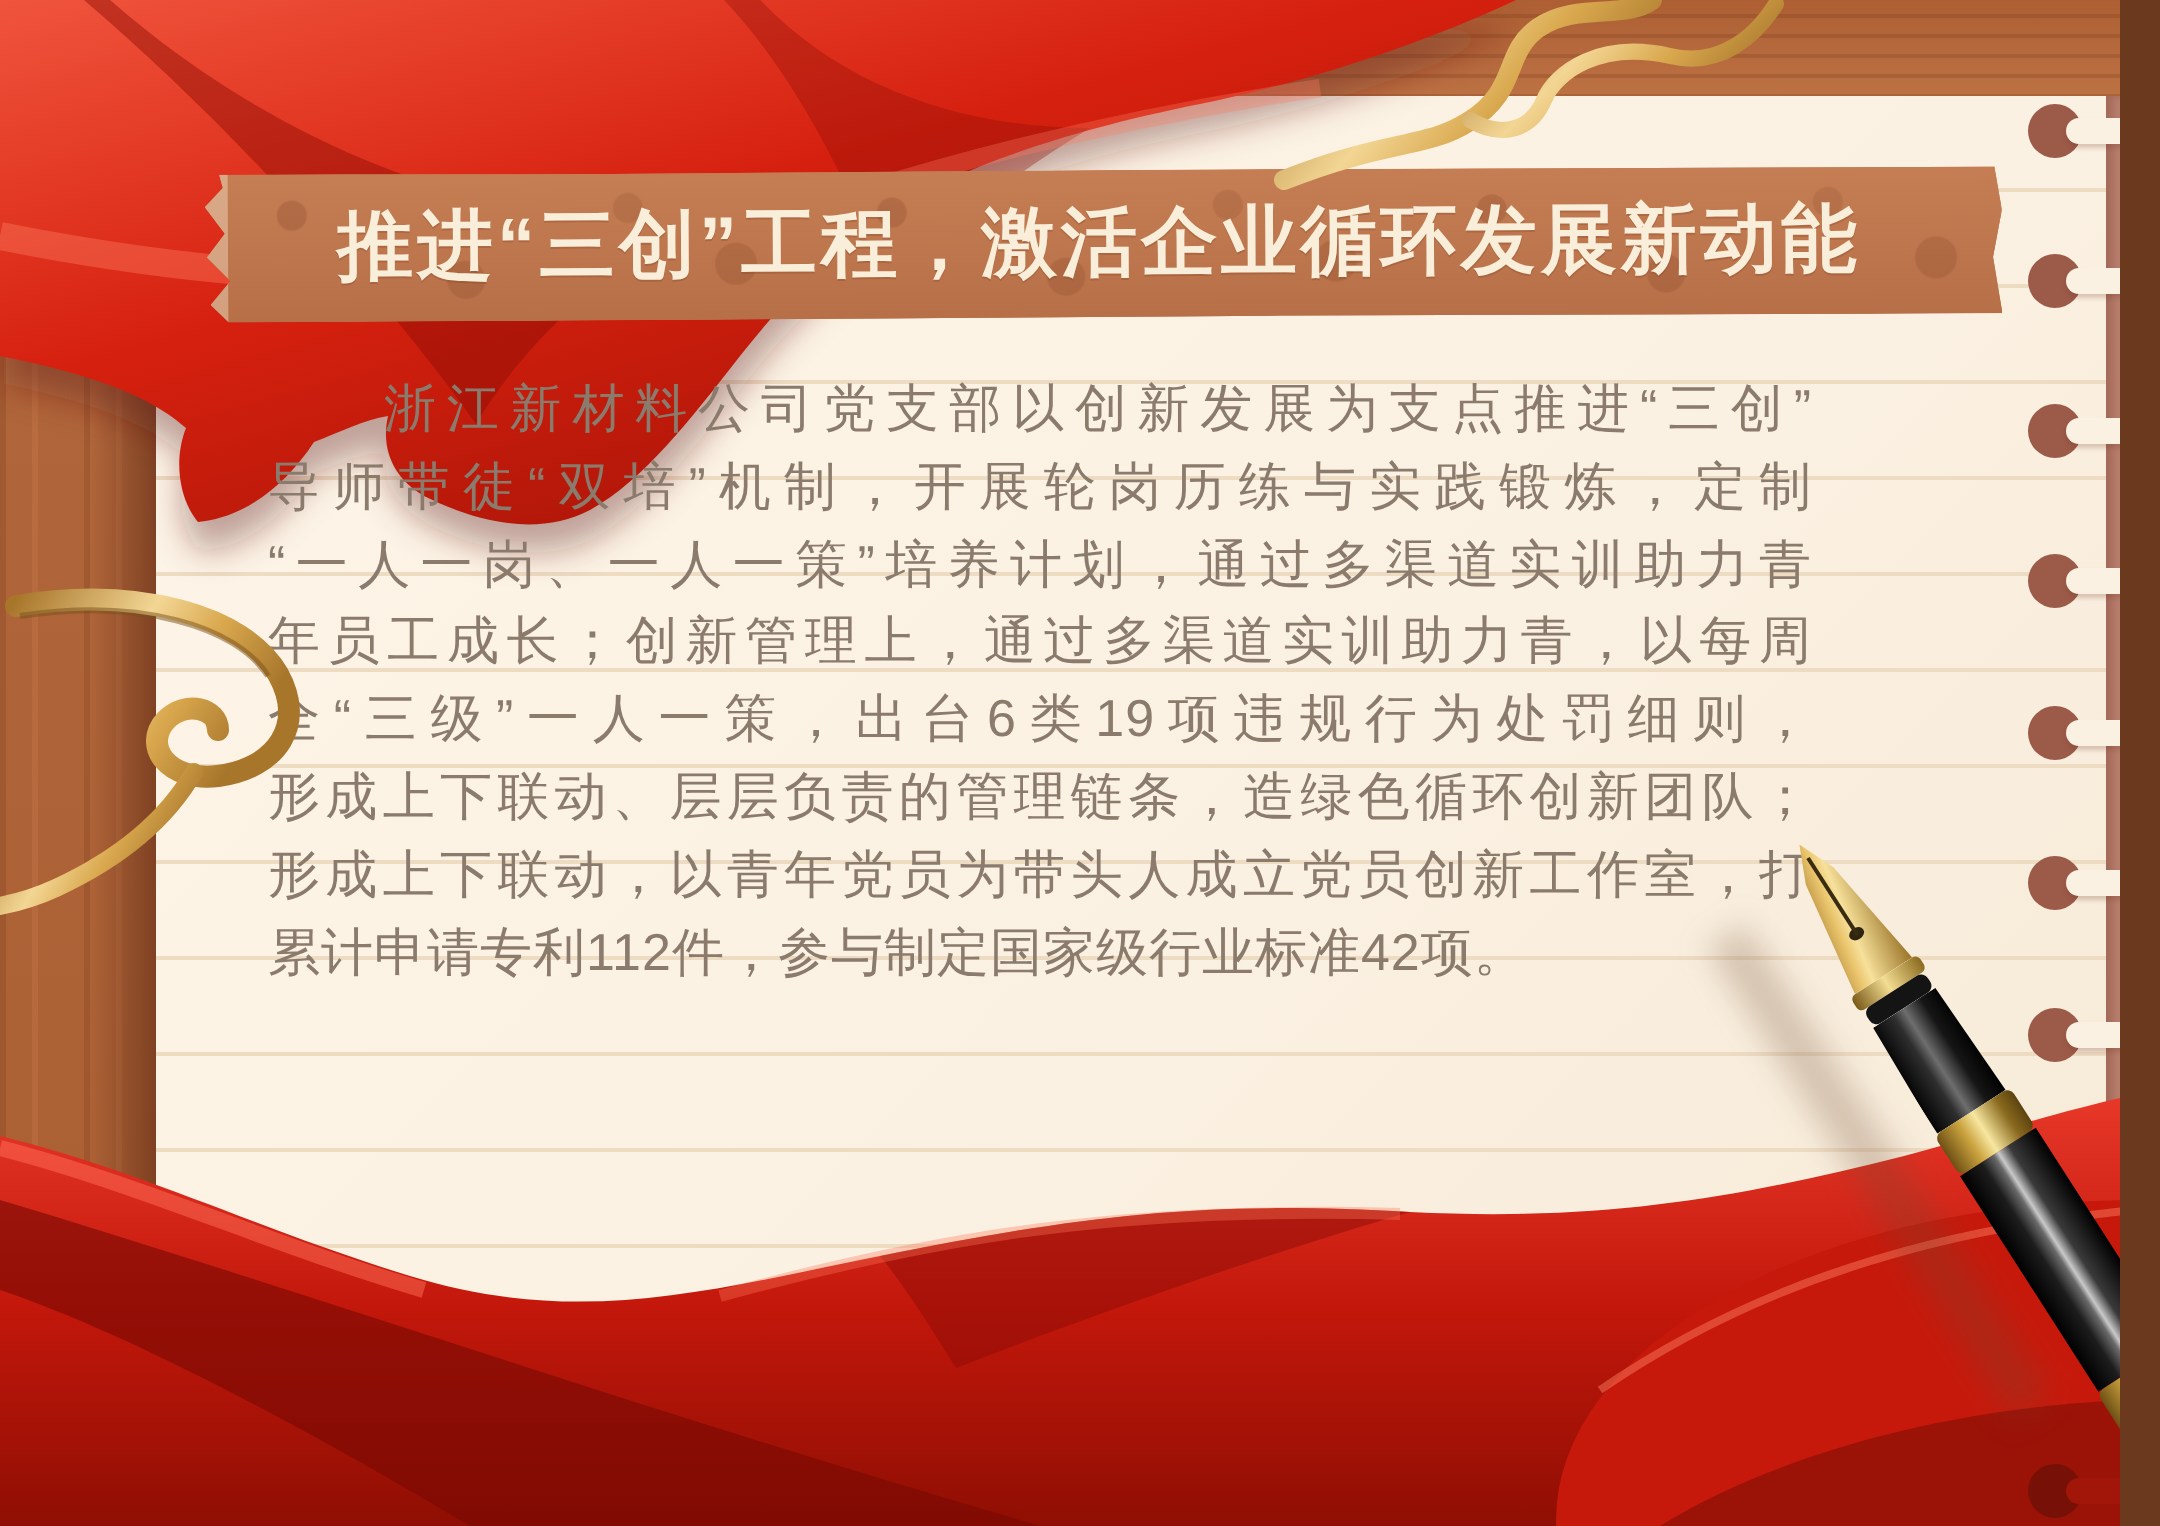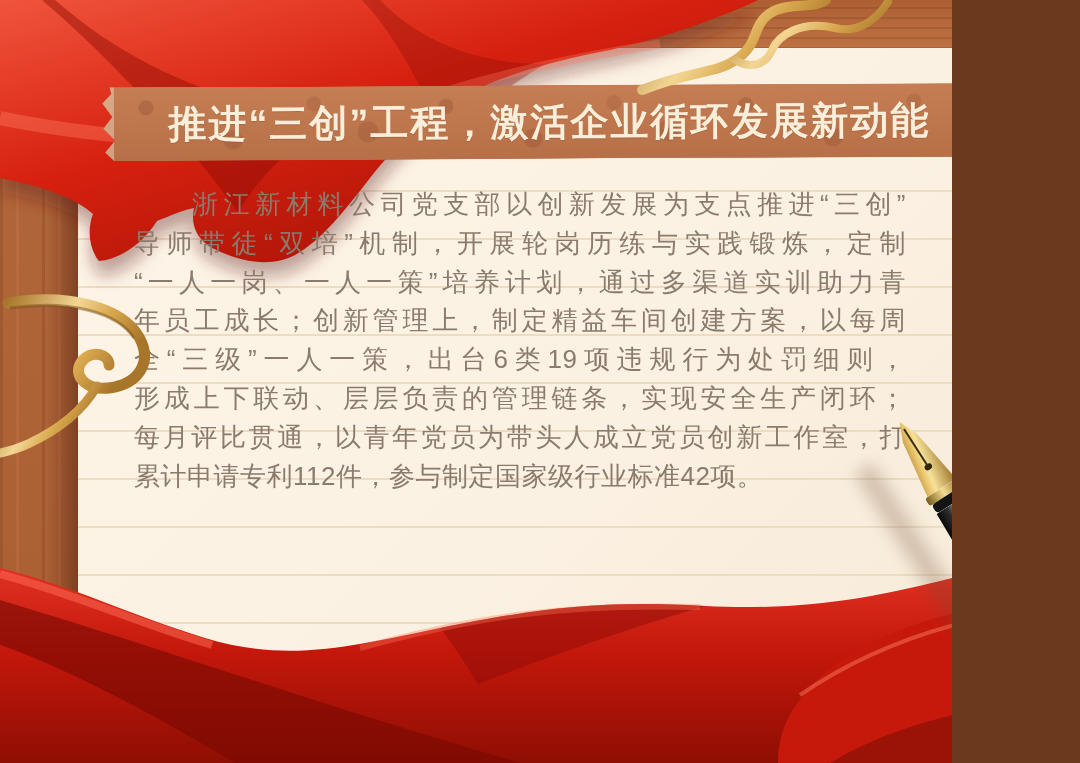--- a/index.html
+++ b/index.html
@@ -1,17 +1,17 @@
 <!DOCTYPE html>
 <html><head>
 <meta charset="utf-8">
 <style>
   html,body{margin:0;padding:0;background:#6b3a1e;}
   #stage{
-    position:relative;width:952px;height:763px;overflow:hidden;
+    position:relative;width:1060px;height:763px;overflow:hidden;
     font-family:"Liberation Sans","DejaVu Sans",sans-serif;
   }
   
   .wood{
     position:absolute;inset:0;background-color:#b4683a;
     background-image:
       repeating-linear-gradient(90deg,
         rgba(122,60,26,.28) 0 3px, rgba(0,0,0,0) 3px 16px,
         rgba(215,135,85,.20) 16px 19px, rgba(0,0,0,0) 19px 42px),
       linear-gradient(180deg,#b2673c,#aa5f33);
@@ -172,24 +172,24 @@
   </svg>
 
   <div class="banner">
     <div class="title">推进“三创”工程，激活企业循环发展新动能</div>
   </div>
 
   <div class="article" id="article">
       <div class="line">浙江新材料公司党支部以创新发展为支点推进“三创”</div>
       <div class="line">导师带徒“双培”机制，开展轮岗历练与实践锻炼，定制</div>
       <div class="line">“一人一岗、一人一策”培养计划，通过多渠道实训助力青</div>
-      <div class="line">年员工成长；创新管理上，制定精益车间创建方案，以每周</div>
+      <div class="line">年员工成长；创新管理上，通过多渠道实训助力青，以每周</div>
       <div class="line">全“三级”一人一策，出台6类19项违规行为处罚细则，</div>
-      <div class="line">形成上下联动、层层负责的管理链条，实现安全生产闭环；</div>
-      <div class="line">每月评比贯通，以青年党员为带头人成立党员创新工作室，打</div>
+      <div class="line">形成上下联动、层层负责的管理链条，造绿色循环创新团队；</div>
+      <div class="line">形成上下联动，以青年党员为带头人成立党员创新工作室，打</div>
       <div class="line">累计申请专利112件，参与制定国家级行业标准42项。</div>
     </div>
 
   <div id="rings">
       <div class="ring" style="top: 65px;">
         <div class="hole" style="top:-13px"></div>
         <div class="slot" style="top:-6px"></div>
       </div>
       <div class="ring" style="top: 140px;">
         <div class="hole" style="top:-13px"></div>

